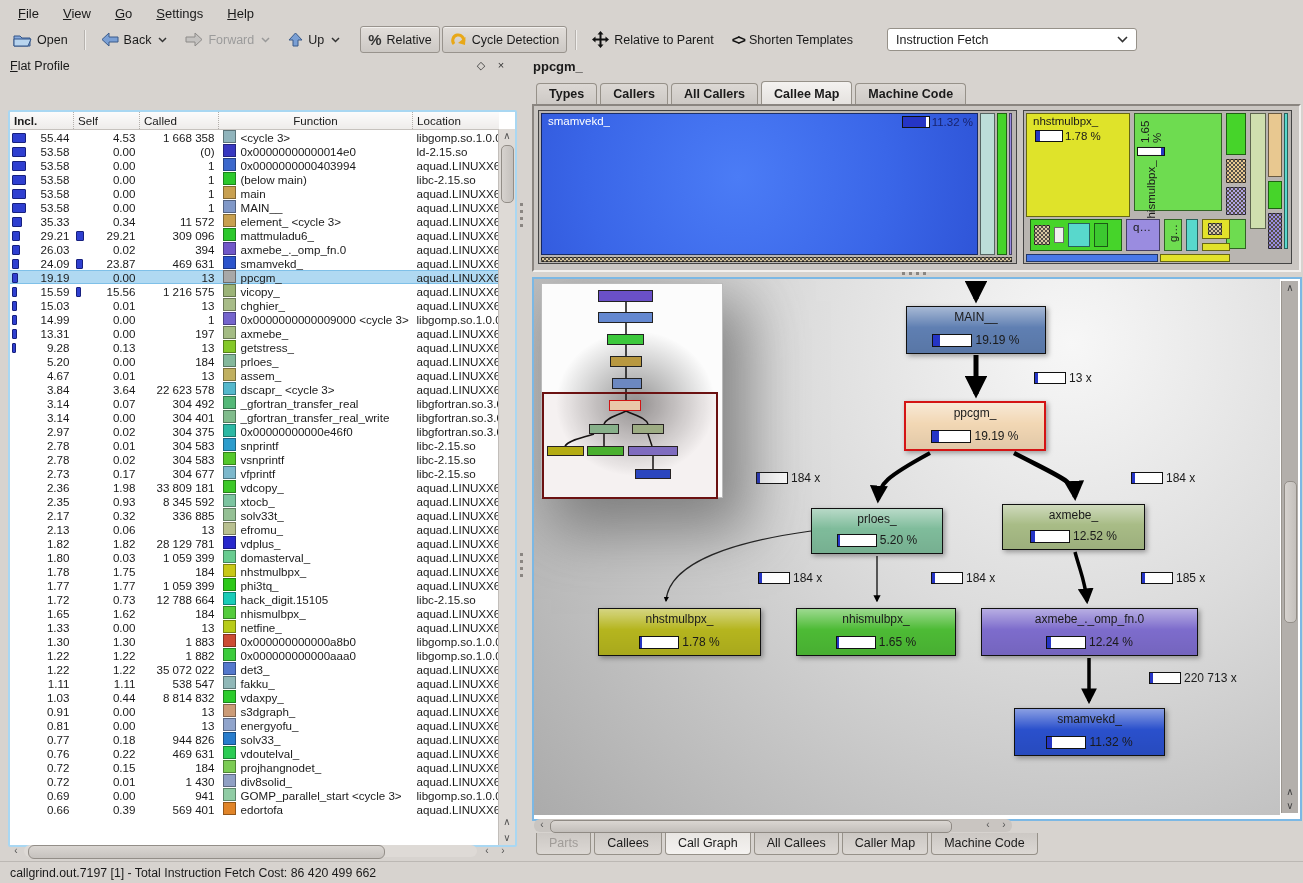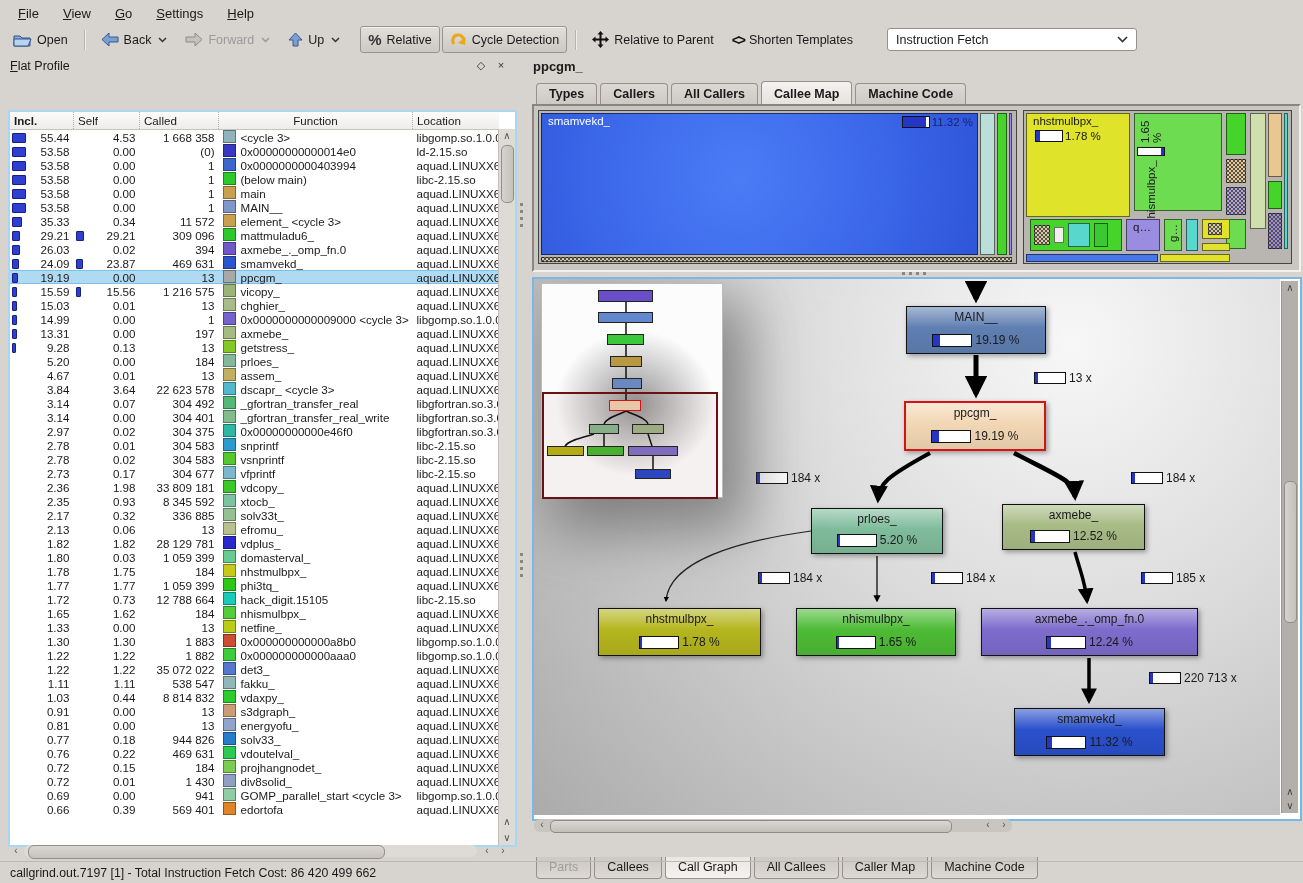--- a/index.html
+++ b/index.html
@@ -100,21 +100,21 @@
     background:radial-gradient(closest-side,rgba(45,45,45,.5),rgba(45,45,45,0));}
   .ov-node{position:absolute;border:1px solid #222;box-sizing:border-box;}
   .ov-view{position:absolute;left:0px;top:108px;width:172px;height:103px;border:2px solid #6b1111;background:rgba(120,40,40,.05);}
   
   .g-vscroll{position:absolute;right:2px;top:2px;width:16px;height:532px;background:#b3afab;border-left:1px solid #9b968f;}
   .g-hscroll{position:absolute;left:534px;top:819px;width:478px;height:13px;background:#c9c5c1;border-radius:6px;}
   .g-hthumb{position:absolute;left:16px;top:1px;width:400px;height:11px;background:linear-gradient(#dad6d2,#c2beba);border:1px solid #8f8a84;border-radius:5px;}
   .sb-glyph{font-size:10px;color:#444;}
   
   .tab-bottom{padding:3px 12px;border:1px solid #969189;border-top:none;border-radius:0 0 4px 4px;
-    background:linear-gradient(#ccc8c4,#dcd8d4);height:15px;margin-top:24px;}
+    background:linear-gradient(#ccc8c4,#dcd8d4);height:15px;}
   .tab-bottom.active{background:linear-gradient(#e9e6e3,#f4f2f0);}
   .tab-bottom.disabled{color:#a09c98;}
 </style>
 </head>
 <body>
 
 <div class="menubar" id="menubar">
     <div class="menu-item u-first">File</div>
     <div class="menu-item u-first">View</div>
     <div class="menu-item u-first">Go</div>

